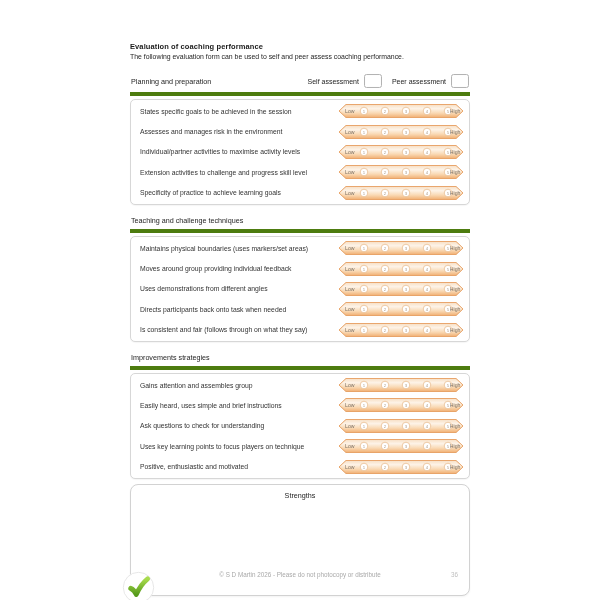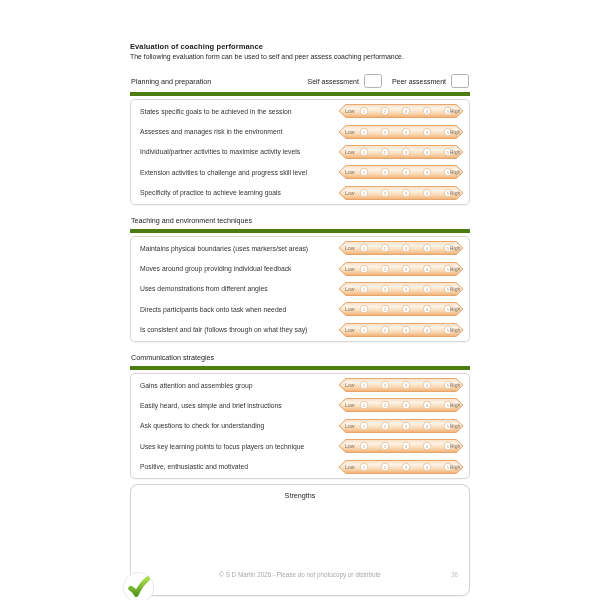--- a/index.html
+++ b/index.html
@@ -191,21 +191,21 @@
                   <circle cx="110" cy="8" r="3.8" class="scale-point"></circle>
                   <text x="110" y="9.6" text-anchor="middle" class="scale-digit">5</text>
                   <text x="122.5" y="10.3" text-anchor="end" class="scale-end-label">High</text>
                 </svg>
               </span>
   </div>
           </div>
   </section>
         <section class="section">
     <div class="section-head">
-      <span class="section-heading">Teaching and environment techniques</span>
+      <span class="section-heading">Teaching and challenge techniques</span>
 
     </div>
     <div class="section-box">
             <div class="rating-row">
     <span class="row-label">Maintains physical boundaries (uses markers/set areas)</span>
     <span class="scale">
                 <svg viewBox="0 0 126 16" width="126" height="16" class="scale-svg">
                   <polygon points="1,8 8,1.5 118,1.5 125,8 118,14.5 8,14.5" fill="url(#arrowGrad)" stroke="#e8a063" stroke-width="0.9" stroke-linejoin="round"></polygon>
                   <text x="7" y="10.3" class="scale-end-label">Low</text>
                   <circle cx="26" cy="8" r="3.8" class="scale-point"></circle>
@@ -299,21 +299,21 @@
                   <circle cx="110" cy="8" r="3.8" class="scale-point"></circle>
                   <text x="110" y="9.6" text-anchor="middle" class="scale-digit">5</text>
                   <text x="122.5" y="10.3" text-anchor="end" class="scale-end-label">High</text>
                 </svg>
               </span>
   </div>
           </div>
   </section>
         <section class="section">
     <div class="section-head">
-      <span class="section-heading">Communication strategies</span>
+      <span class="section-heading">Improvements strategies</span>
 
     </div>
     <div class="section-box">
             <div class="rating-row">
     <span class="row-label">Gains attention and assembles group</span>
     <span class="scale">
                 <svg viewBox="0 0 126 16" width="126" height="16" class="scale-svg">
                   <polygon points="1,8 8,1.5 118,1.5 125,8 118,14.5 8,14.5" fill="url(#arrowGrad)" stroke="#e8a063" stroke-width="0.9" stroke-linejoin="round"></polygon>
                   <text x="7" y="10.3" class="scale-end-label">Low</text>
                   <circle cx="26" cy="8" r="3.8" class="scale-point"></circle>

